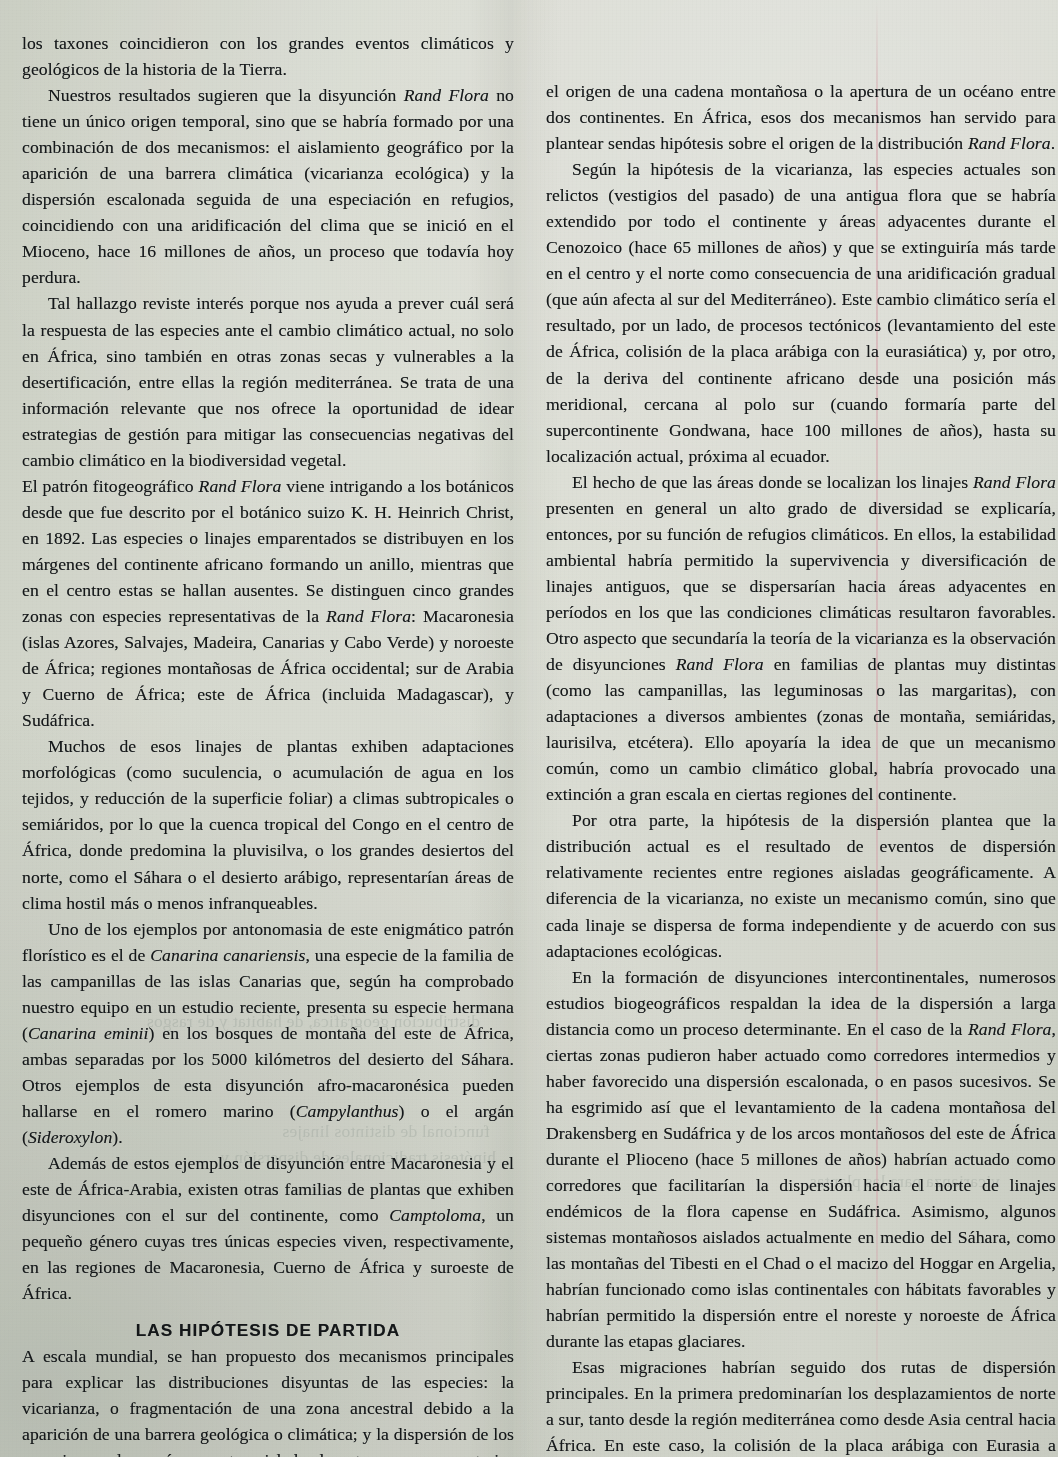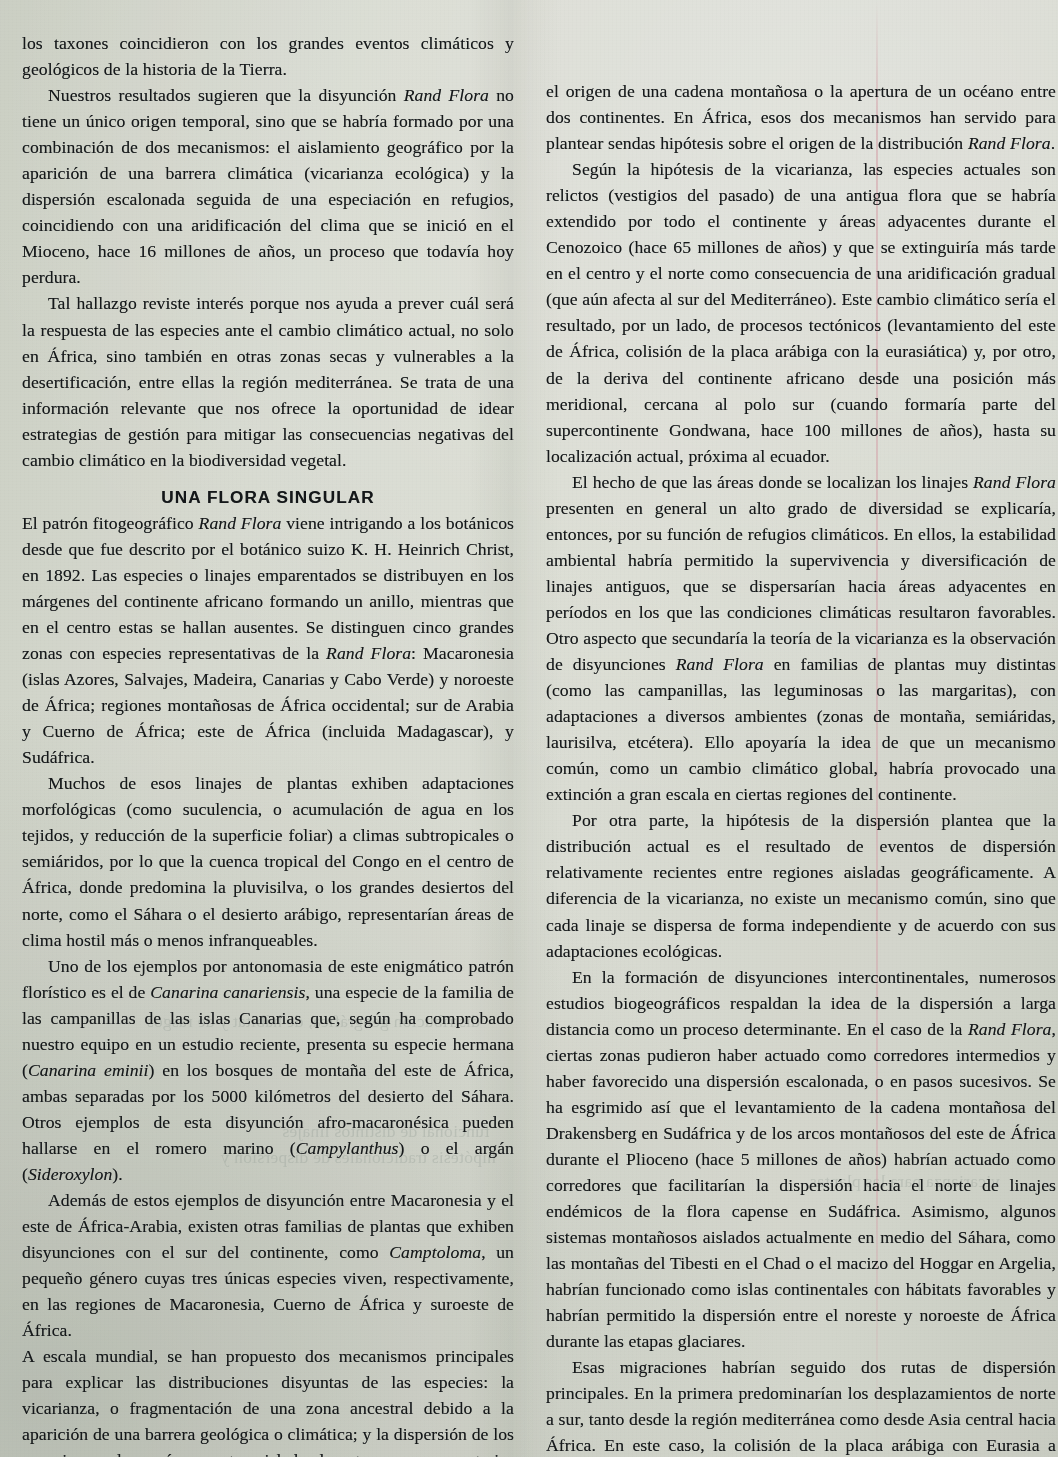--- a/index.html
+++ b/index.html
@@ -142,29 +142,29 @@
 
   <div class="columns">
 
     <div class="col col-left">
       <div>
           <p class="body noindent"><span>los taxones coincidieron con los grandes eventos climáticos y geológicos de la historia de la Tierra.</span></p>
           <p class="body"><span>Nuestros resultados sugieren que la disyunción </span><em class="sci">Rand Flora</em><span> no tiene un único origen temporal, sino que se habría formado por una combinación de dos mecanismos: el aislamiento geográfico por la aparición de una barrera climática (vicarianza ecológica) y la dispersión escalonada seguida de una especiación en refugios, coincidiendo con una aridificación del clima que se inició en el Mioceno, hace 16 millones de años, un proceso que todavía hoy perdura.</span></p>
           <p class="body"><span>Tal hallazgo reviste interés porque nos ayuda a prever cuál será la respuesta de las especies ante el cambio climático actual, no solo en África, sino también en otras zonas secas y vulnerables a la desertificación, entre ellas la región mediterránea. Se trata de una información relevante que nos ofrece la oportunidad de idear estrategias de gestión para mitigar las consecuencias negativas del cambio climático en la biodiversidad vegetal.</span></p>
         </div>
 
-      <h2 class="section">UNA FLORA SINGULAR</h2>
 
       <div>
           <p class="body noindent"><span>El patrón fitogeográfico </span><em class="sci">Rand Flora</em><span> viene intrigando a los botánicos desde que fue descrito por el botánico suizo K. H. Heinrich Christ, en 1892. Las especies o linajes emparentados se distribuyen en los márgenes del continente africano formando un anillo, mientras que en el centro estas se hallan ausentes. Se distinguen cinco grandes zonas con especies representativas de la </span><em class="sci">Rand Flora</em><span>: Macaronesia (islas Azores, Salvajes, Madeira, Canarias y Cabo Verde) y noroeste de África; regiones montañosas de África occidental; sur de Arabia y Cuerno de África; este de África (incluida Madagascar), y Sudáfrica.</span></p>
           <p class="body"><span>Muchos de esos linajes de plantas exhiben adaptaciones morfológicas (como suculencia, o acumulación de agua en los tejidos, y reducción de la superficie foliar) a climas subtropicales o semiáridos, por lo que la cuenca tropical del Congo en el centro de África, donde predomina la pluvisilva, o los grandes desiertos del norte, como el Sáhara o el desierto arábigo, representarían áreas de clima hostil más o menos infranqueables.</span></p>
           <p class="body"><span>Uno de los ejemplos por antonomasia de este enigmático patrón florístico es el de </span><em class="sci">Canarina canariensis</em><span>, una especie de la familia de las campanillas de las islas Canarias que, según ha comprobado nuestro equipo en un estudio reciente, presenta su especie hermana (</span><em class="sci">Canarina eminii</em><span>) en los bosques de montaña del este de África, ambas separadas por los 5000 kilómetros del desierto del Sáhara. Otros ejemplos de esta disyunción afro-macaronésica pueden hallarse en el romero marino (</span><em class="sci">Campylanthus</em><span>) o el argán (</span><em class="sci">Sideroxylon</em><span>).</span></p>
           <p class="body"><span>Además de estos ejemplos de disyunción entre Macaronesia y el este de África-Arabia, existen otras familias de plantas que exhiben disyunciones con el sur del continente, como </span><em class="sci">Camptoloma</em><span>, un pequeño género cuyas tres únicas especies viven, respectivamente, en las regiones de Macaronesia, Cuerno de África y suroeste de África.</span></p>
         </div>
 
+      <h2 class="section">LAS HIPÓTESIS DE PARTIDA</h2>
 
       <div>
           <p class="body noindent"><span>A escala mundial, se han propuesto dos mecanismos principales para explicar las distribuciones disyuntas de las especies: la vicarianza, o fragmentación de una zona ancestral debido a la aparición de una barrera geológica o climática; y la dispersión de los organismos de un área a otra aislada de esta, con una posterior especiación en la zona colonizada. Durante mucho tiempo, la vicarianza fue la hipótesis favorita entre biogeógrafos para interpretar las disyunciones, apoyada por el descubrimiento de la teoría de la tectónica de placas, que explicaría</span></p>
         </div>
     </div>
 
     <div class="col col-right">
       <div>
           <p class="body noindent"><span>el origen de una cadena montañosa o la apertura de un océano entre dos continentes. En África, esos dos mecanismos han servido para plantear sendas hipótesis sobre el origen de la distribución </span><em class="sci">Rand Flora</em><span>.</span></p>
           <p class="body"><span>Según la hipótesis de la vicarianza, las especies actuales son relictos (vestigios del pasado) de una antigua flora que se habría extendido por todo el continente y áreas adyacentes durante el Cenozoico (hace 65 millones de años) y que se extinguiría más tarde en el centro y el norte como consecuencia de una aridificación gradual (que aún afecta al sur del Mediterráneo). Este cambio climático sería el resultado, por un lado, de procesos tectónicos (levantamiento del este de África, colisión de la placa arábiga con la eurasiática) y, por otro, de la deriva del continente africano desde una posición más meridional, cercana al polo sur (cuando formaría parte del supercontinente Gondwana, hace 100 millones de años), hasta su localización actual, próxima al ecuador.</span></p>

